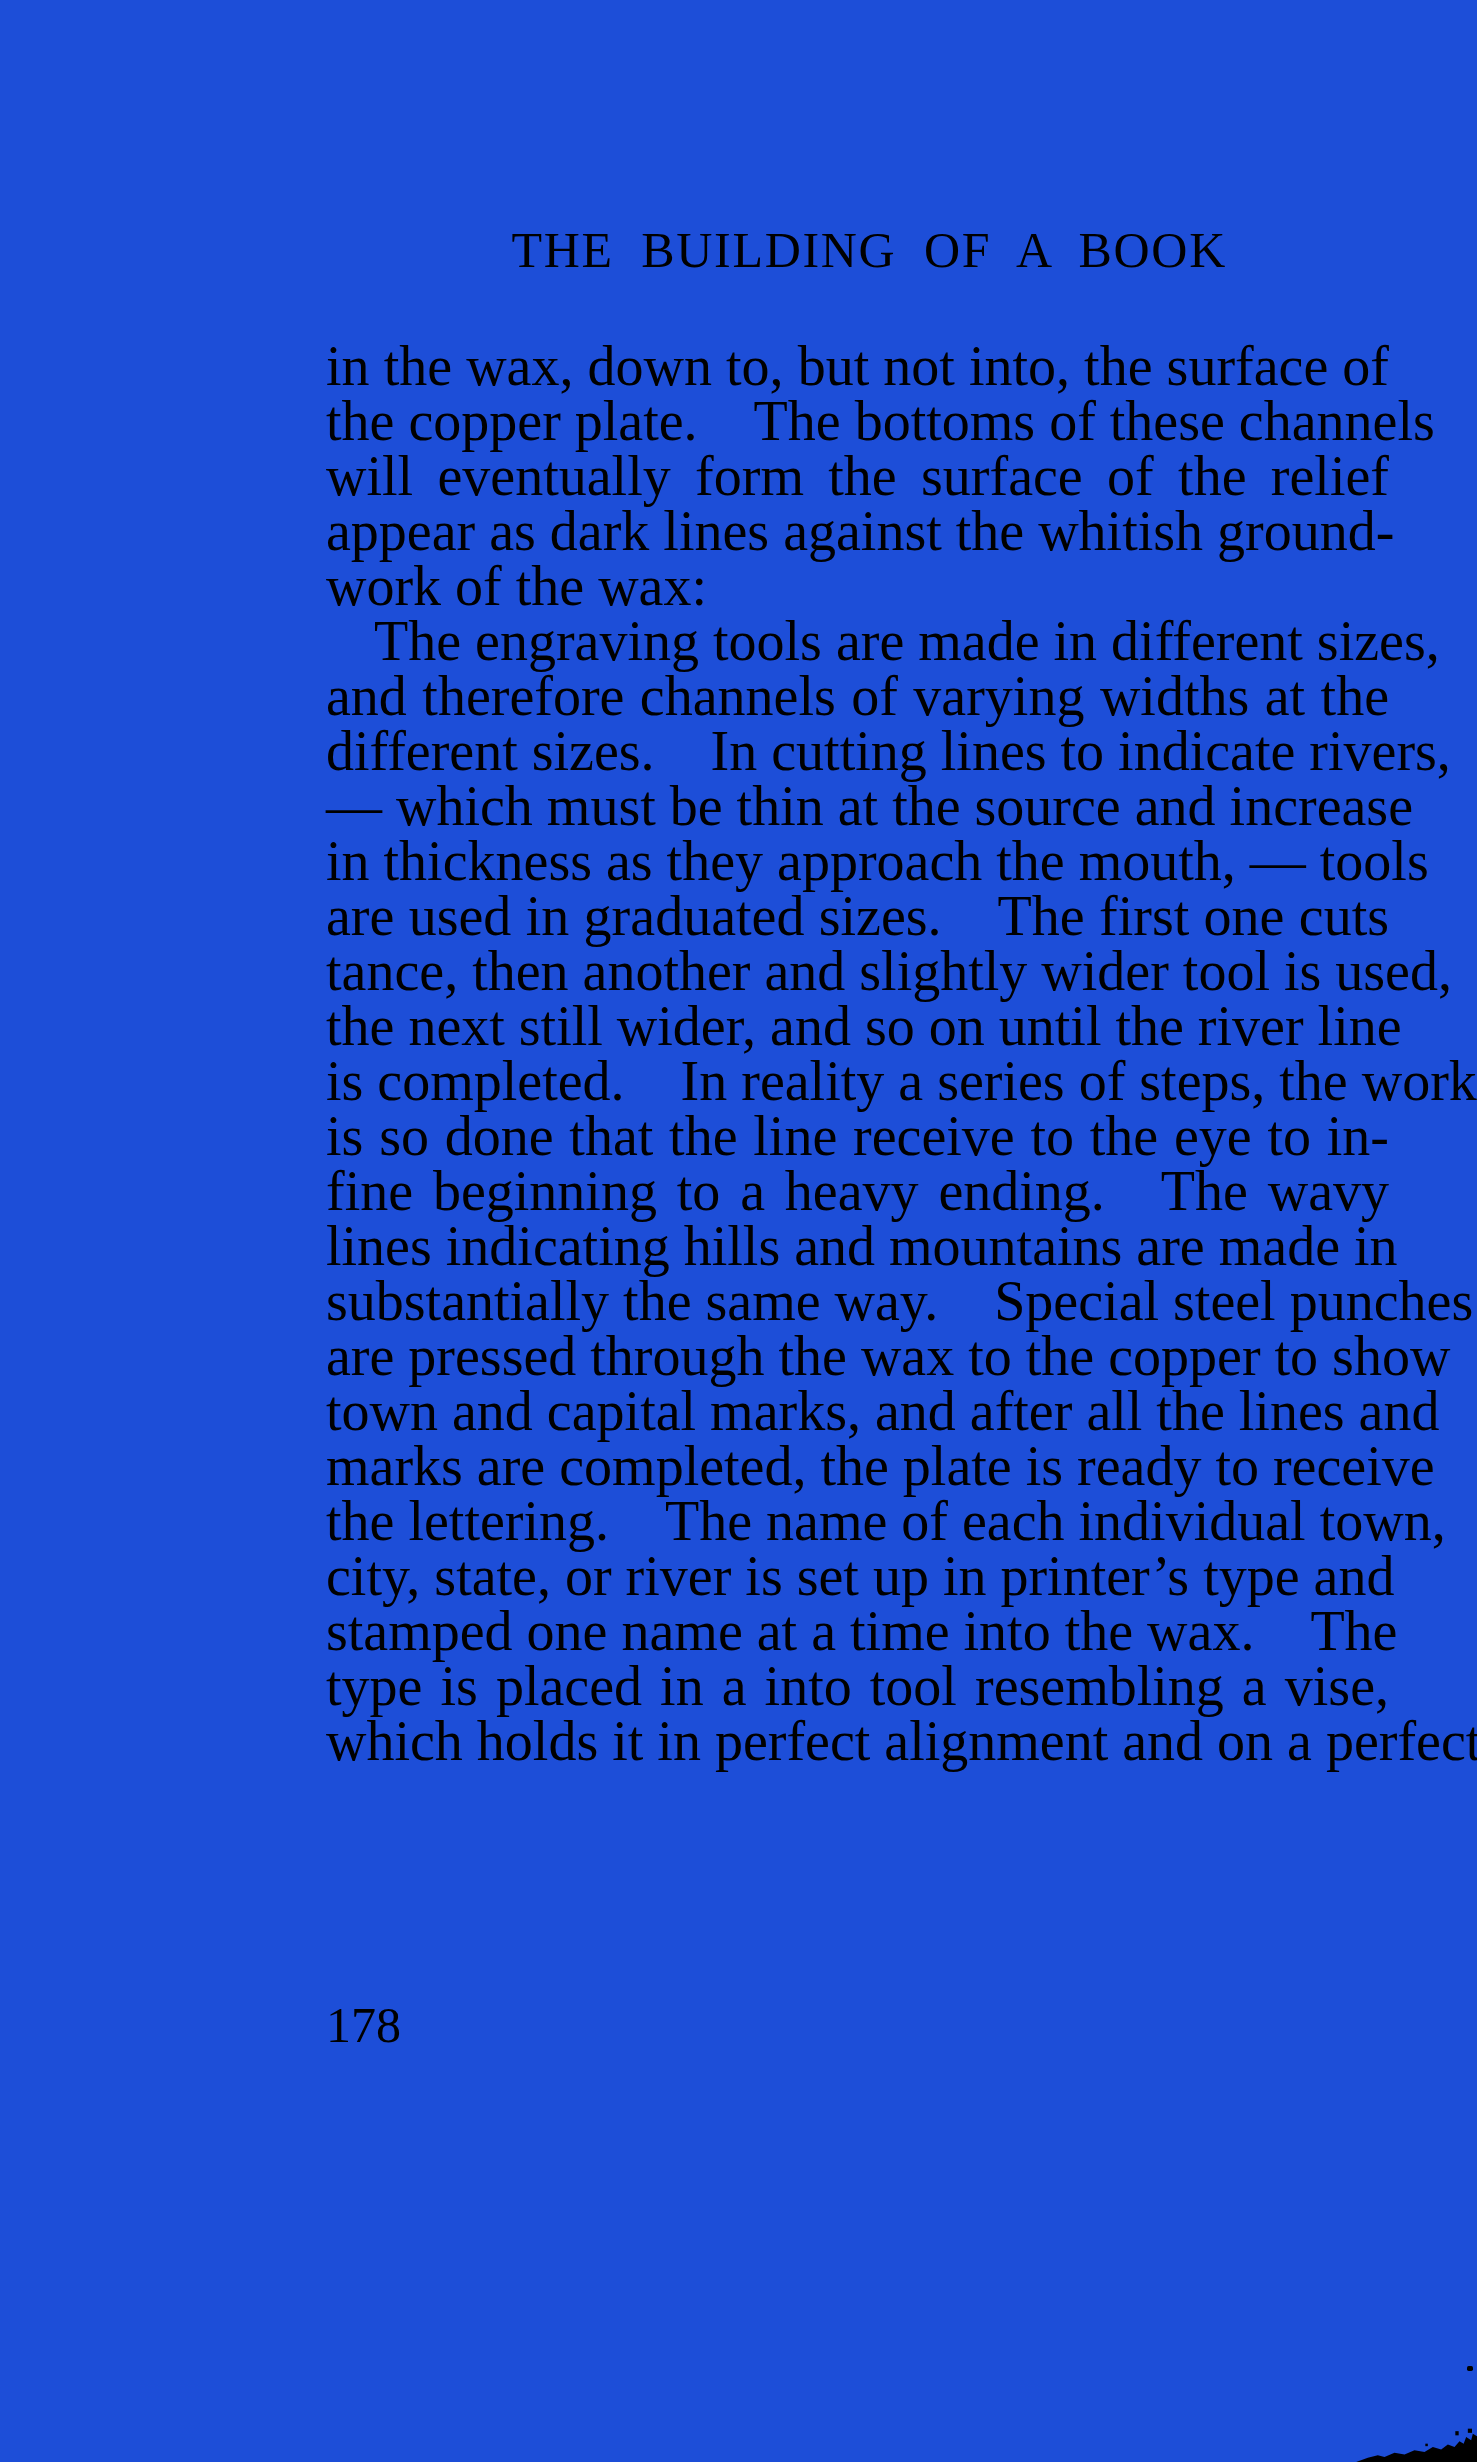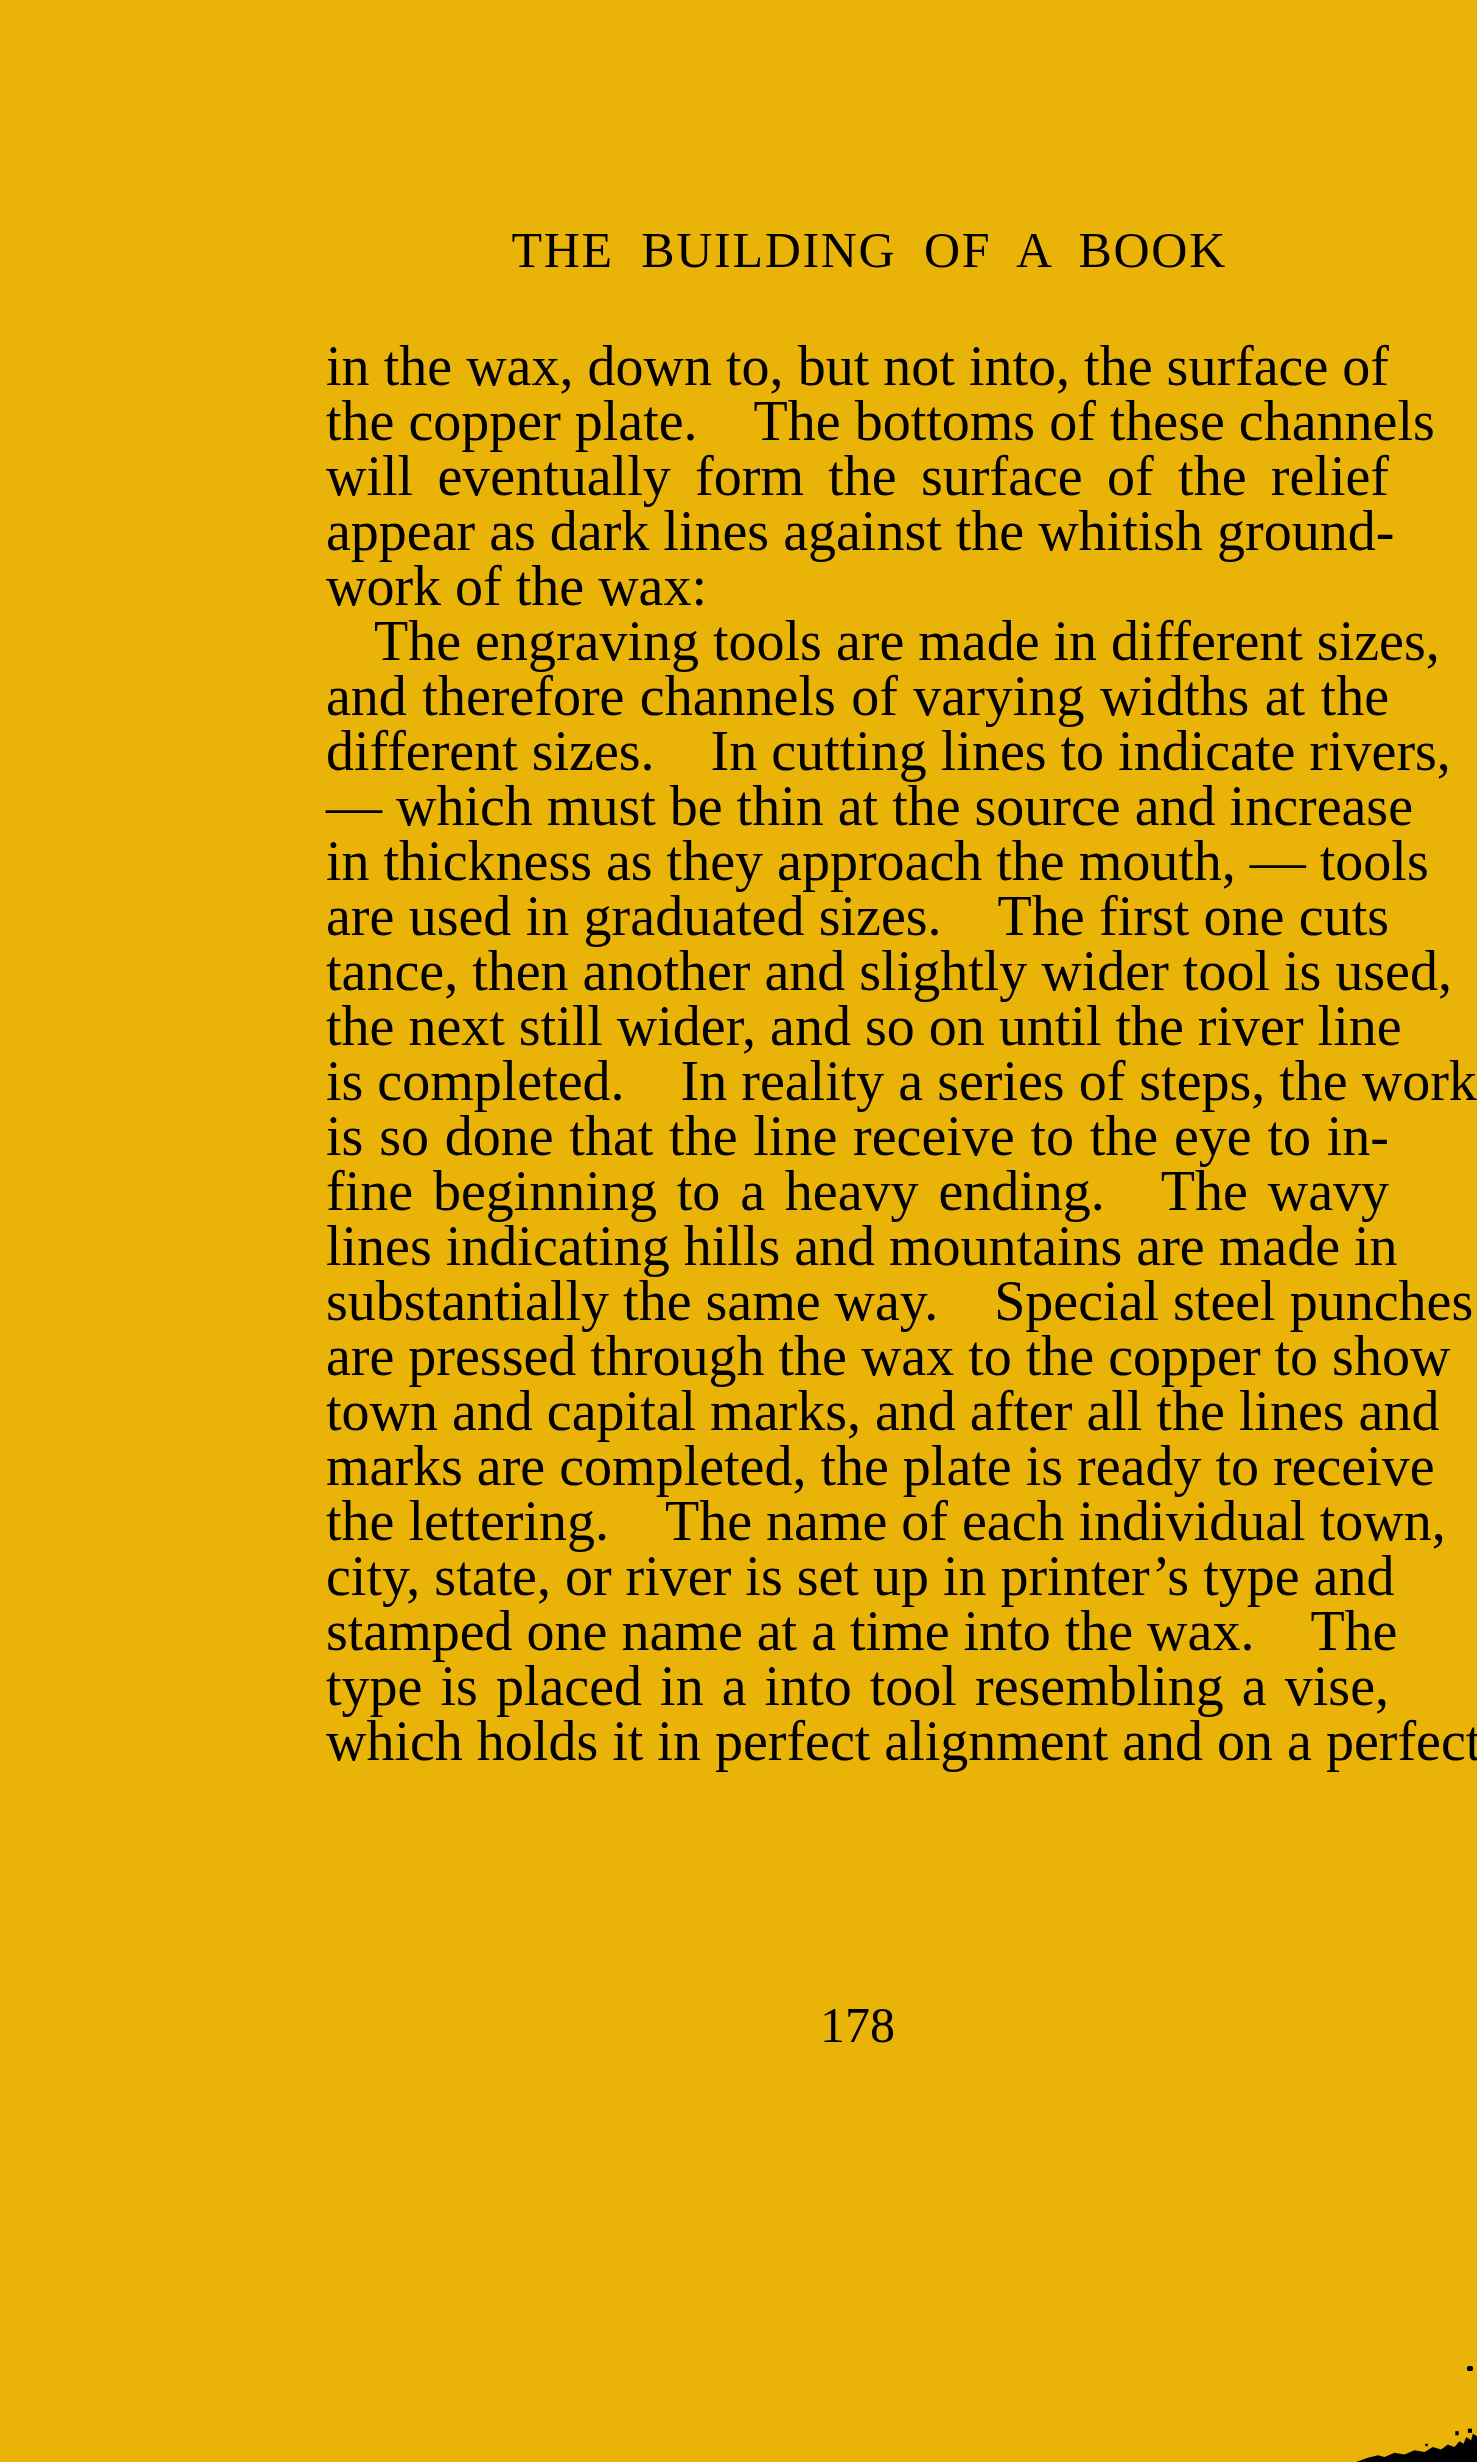--- a/index.html
+++ b/index.html
@@ -4,21 +4,21 @@
 <style>
   html, body {
     margin: 0;
     padding: 0;
     background: #ffffff;
   }
   .page {
     position: relative;
     width: 1477px;
     height: 2462px;
-    background: #eab308;
+    background: #1d4ed8;
     color: #000000;
     font-family: "Liberation Serif", "DejaVu Serif", serif;
     overflow: hidden;
   }
   .running-head {
     position: absolute;
     top: 224px;
     left: 326px;
     width: 1063px;
     text-align: center;
@@ -47,21 +47,20 @@
     text-align-last: left;
   }
   .line.indent {
     text-indent: 48px;
   }
   .folio {
     position: absolute;
     top: 1999px;
     left: 326px;
     width: 1063px;
-    text-align: center;
     font-size: 50px;
     line-height: 52px;
   }
   .smudge {
     position: absolute;
     left: 1352px;
     top: 2422px;
     width: 125px;
     height: 40px;
   }

